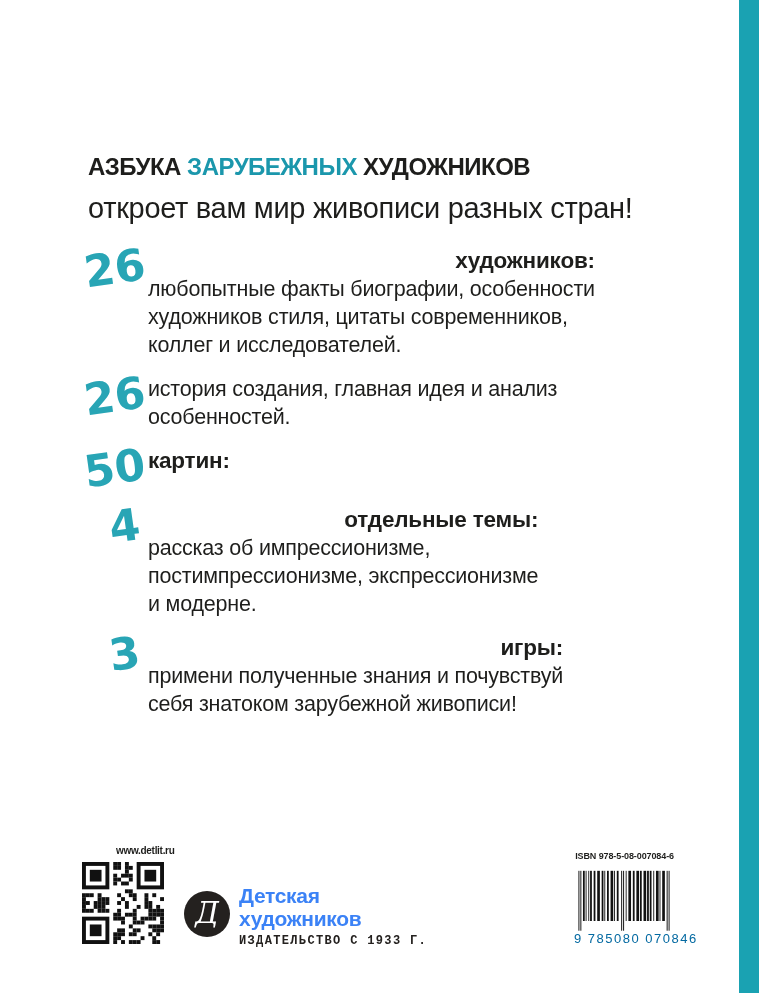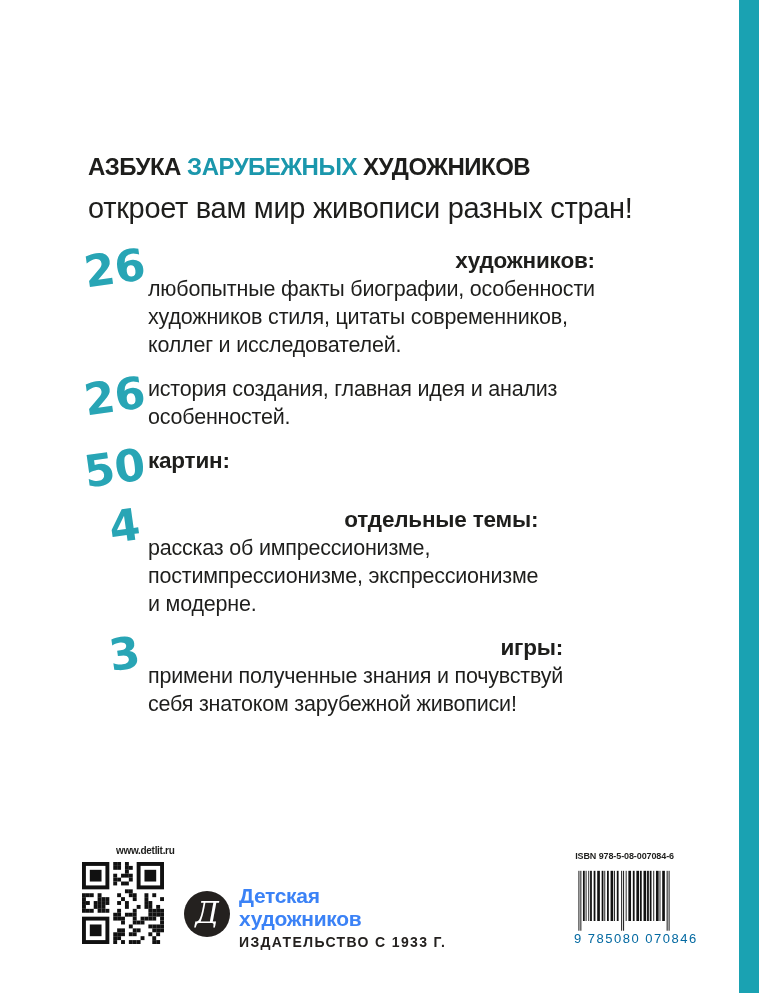--- a/index.html
+++ b/index.html
@@ -58,22 +58,22 @@
   .logo-monogram{
     font-family:"DejaVu Serif", serif;font-style:italic;
     font-size:29px;color:#ffffff;line-height:1;transform:translateY(-1px);
   }
   .publisher-text{position:absolute;left:239px;top:885px;}
   .publisher-name{
     font-size:21px;font-weight:bold;line-height:22.5px;
     letter-spacing:-0.3px;color:#3b82f6;
   }
   .publisher-tagline{
-    margin-top:4px;font-size:14px;font-weight:bold;
-    letter-spacing:1.35px;color:#24211f;white-space:nowrap;
+    margin-top:4px;font-size:12px;font-weight:bold;
+    letter-spacing:1.35px;color:#24211f;white-space:nowrap;font-family:Liberation Mono, monospace;
   }
   
   .barcode-block{position:absolute;left:574px;top:851px;width:100px;text-align:right;}
   .isbn-label{font-size:9px;font-weight:bold;letter-spacing:-0.1px;white-space:nowrap;}
   .barcode{display:block;margin:2px auto 0 auto;}
   .barcode-digits{
     font-size:13px;letter-spacing:1.5px;margin-top:-14px;
     white-space:nowrap;color:#0369a1;background:transparent;
   }
 </style>

